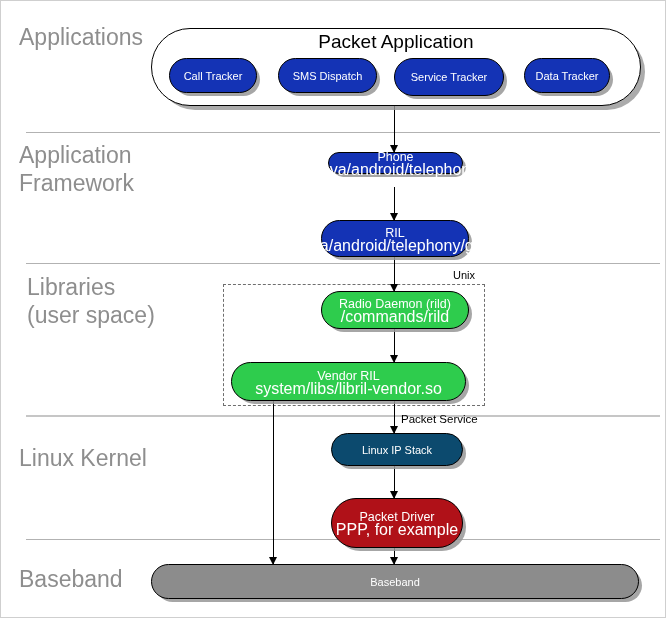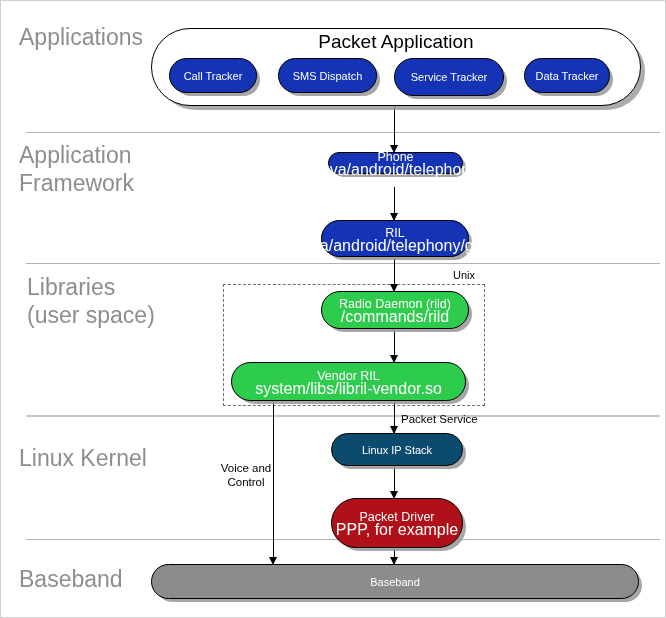--- a/index.html
+++ b/index.html
@@ -177,22 +177,20 @@
   <div class="arrowhead" style="left:389px; top:490px;"></div>
 
   <div class="vline" style="left:393px; top:532px; height:31px;"></div>
   <div class="arrowhead" style="left:389px; top:556px;"></div>
 
   <div class="vline" style="left:272px; top:400px; height:163px;"></div>
   <div class="arrowhead" style="left:268px; top:556px;"></div>
 
   <div class="edge-label" style="left:400px; top:411px; text-align:left;">Packet Service</div>
 
-  <div class="edge-label" style="left:205px; top:460px; width:80px;">Voice and
-Control</div>
 
   <div id="phone-app-container"></div>
   <div id="phone-app-title">Packet Application</div>
 
   <div class="node single" style="left:168px; top:57px; width:88px; height:35px; background:#1433b5;">
     <div class="t1">Call Tracker</div>
   </div>
 
   <div class="node single" style="left:277px; top:57px; width:99px; height:35px; background:#1433b5;">
     <div class="t1">SMS Dispatch</div>

